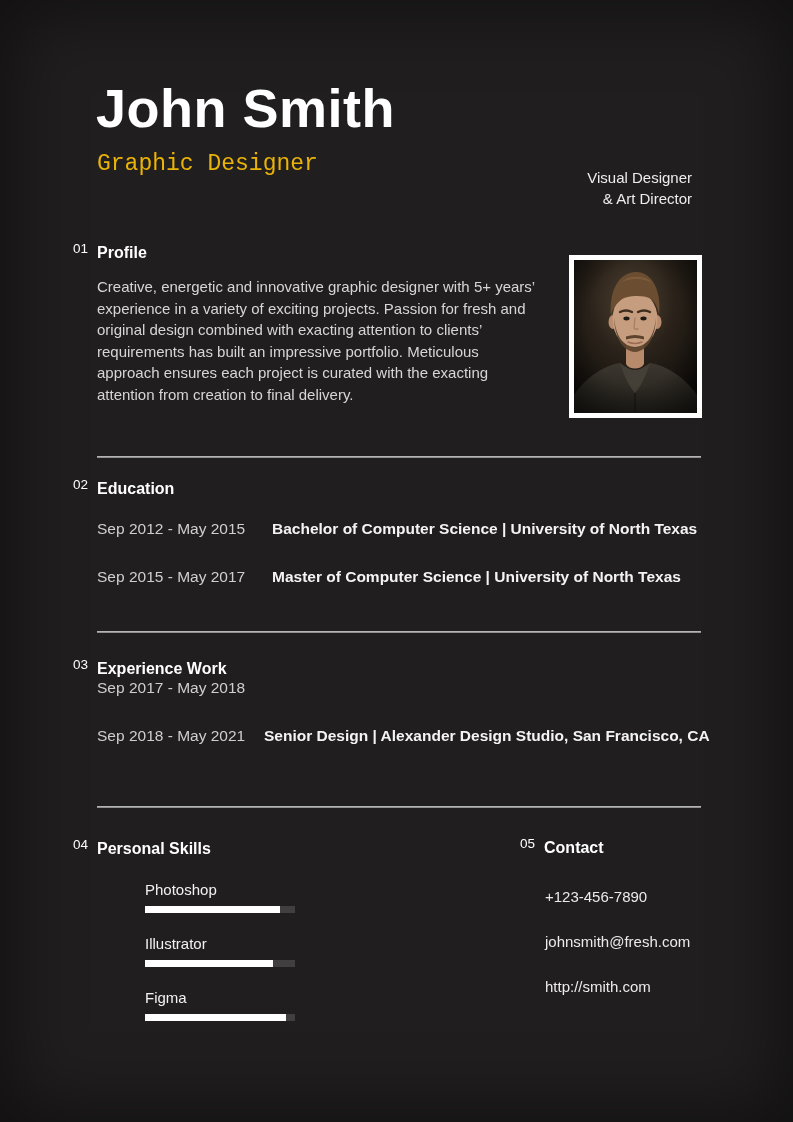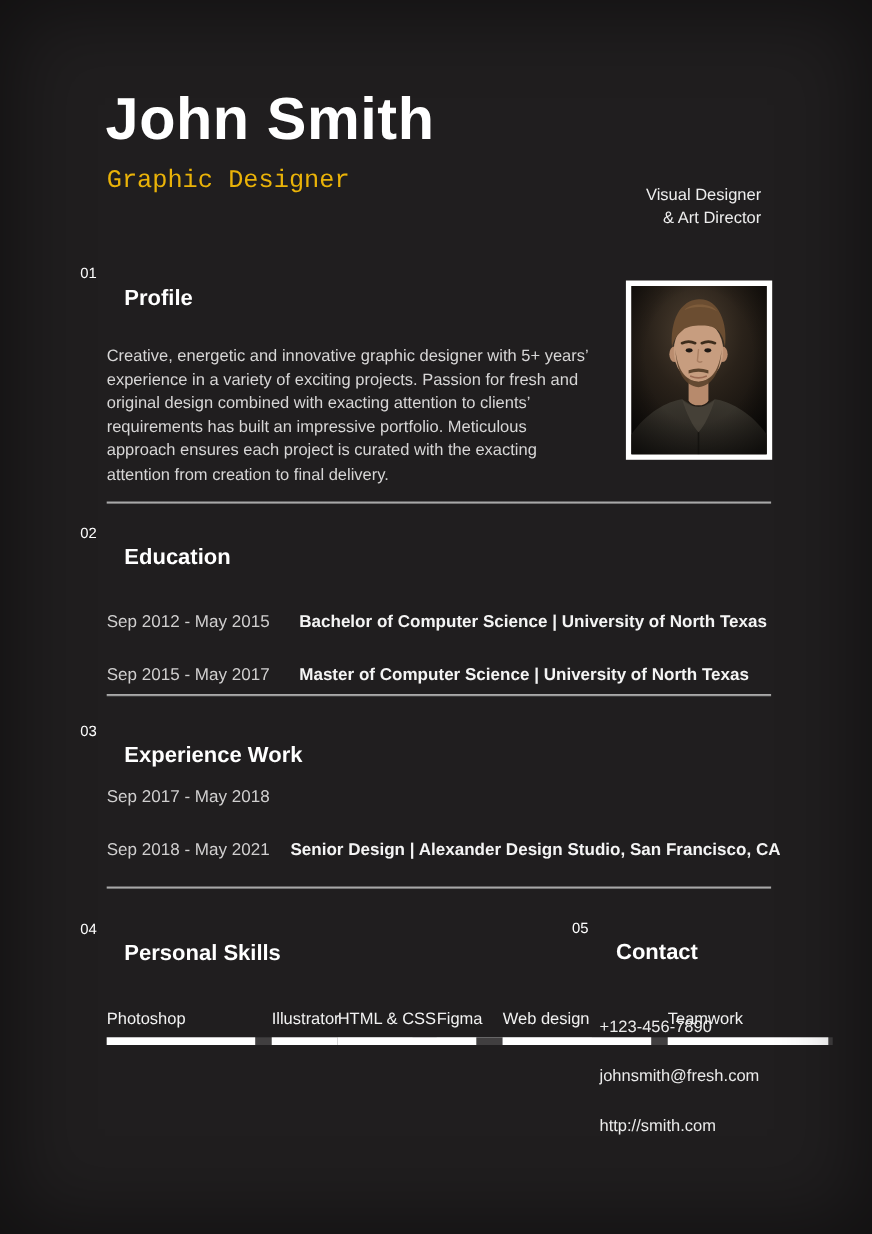--- a/index.html
+++ b/index.html
@@ -53,22 +53,22 @@
   
   .section { position: absolute; left: 73px; }
   .sec-head { display: flex; align-items: flex-start; gap: 9px; }
   .sec-num {
     font-size: 13.5px;
     color: #ffffff;
     line-height: 1;
     padding-top: 1px;
   }
   .sec-title {
-    margin: 16px;
-    font-size: 20px;
+    margin: 0;
+    font-size: 16px;
     font-weight: 700;
     color: #ffffff;
     line-height: 1.15;
     transform: translateY(3px);
   }
 
   .sec-profile { top: 241px; width: 480px; }
   .profile-body {
     margin: 17px 0 0 24px;
     width: 446px;
@@ -104,21 +104,21 @@
   .sec-experience .rows { margin-top: 4px; }
   .row { display: flex; margin-bottom: 30px; font-size: 15.5px; line-height: 18px; }
   .row .dates  { flex: none; color: #d0cfcf; font-weight: 400; }
   .sec-education  .dates { width: 175px; }
   .sec-experience .dates { width: 167px; }
   .row .detail { font-weight: 700; color: #f4f4f4; }
 
   
   .sec-skills { top: 837px; }
   .skills-grid { display: flex; gap: 60px; margin: 26px 0 0 24px; }
-  .skill-col { display: flex; flex-direction: row; width: 150px; }
+  .skill-col { display: flex; flex-direction: column; gap: 22px; width: 150px; margin-left: 48px; }
   .skill-label { font-size: 15px; color: #f2f2f2; margin-bottom: 8px; }
   .skill-track { width: 150px; height: 7px; background: #413f40; }
   .skill-fill  { height: 100%; background: #ffffff; }
 
   
   .sec-contact { left: 520px; top: 836px; }
   .contact-items {
     margin: 34px 0 0 25px;
     display: flex;
     flex-direction: column;
@@ -255,40 +255,20 @@
             <div class="skill-fill" style="width: 85%;"></div>
           </div>
         </div>
         <div class="skill">
           <div class="skill-label">Figma</div>
           <div class="skill-track">
             <div class="skill-fill" style="width: 94%;"></div>
           </div>
         </div>
       </div>
-      <div class="skill-col">
-        <div class="skill">
-          <div class="skill-label">HTML &amp; CSS</div>
-          <div class="skill-track">
-            <div class="skill-fill" style="width: 84%;"></div>
-          </div>
-        </div>
-        <div class="skill">
-          <div class="skill-label">Web design</div>
-          <div class="skill-track">
-            <div class="skill-fill" style="width: 90%;"></div>
-          </div>
-        </div>
-        <div class="skill">
-          <div class="skill-label">Teamwork</div>
-          <div class="skill-track">
-            <div class="skill-fill" style="width: 97%;"></div>
-          </div>
-        </div>
-      </div>
     </div>
   </section>
 
   <section class="section sec-contact">
     <div class="sec-head">
       <span class="sec-num">05</span>
       <h2 class="sec-title">Contact</h2>
     </div>
     <div class="contact-items">
       <div>+123-456-7890</div>

